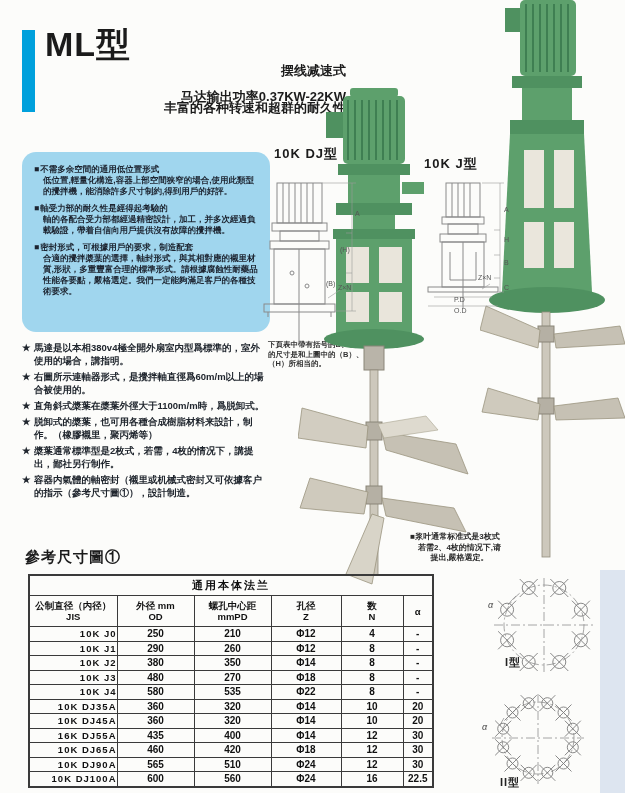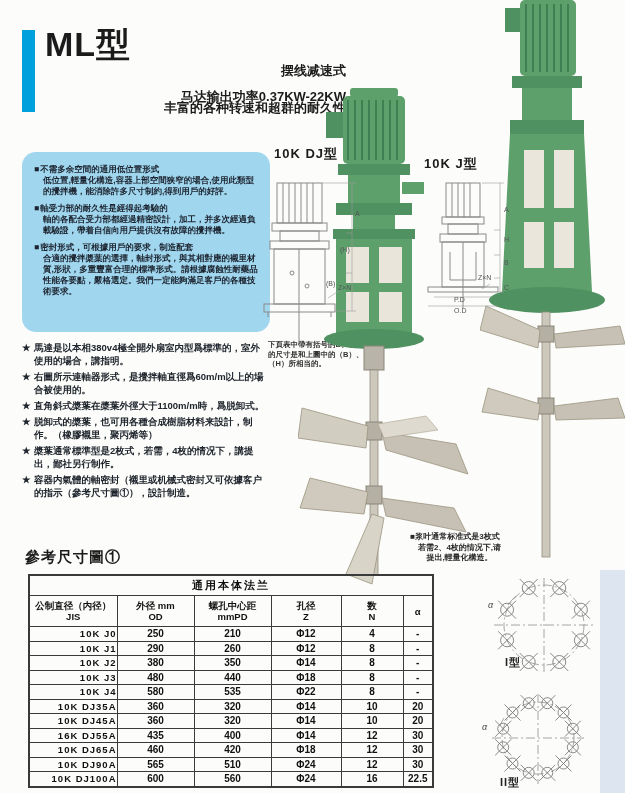--- a/index.html
+++ b/index.html
@@ -99,21 +99,21 @@
         <span>容器内氣體的軸密封（襯里或机械式密封又可依據客户的指示（參考尺寸圖①），設計制造。</span>
       </div>
   </div>
 
   <div class="prod-label lbl-dj">10K DJ型</div>
   <div class="prod-label lbl-j">10K J型</div>
   <div class="bracket-note">下頁表中帶有括号的B、H所表示的尺寸是和上圖中的（B）、（H）所相当的。</div>
   <div class="blade-note">
     <div class="l1"><span>■</span><span>浆叶通常标准式是3枚式</span></div>
     <div class="l2">若需2、4枚的情况下,请</div>
-    <div class="l3">提出,輕量化構造。</div>
+    <div class="l3">提出,嚴格選定。</div>
   </div>
 
   <svg style="left:298px;top:86px;" width="175" height="500" viewBox="0 0 175 500">
     <rect x="28" y="26" width="18" height="26" fill="#4f9160"></rect>
     <rect x="52" y="2" width="48" height="9" rx="3" fill="#5da06c"></rect>
     <rect x="45" y="10" width="62" height="68" rx="5" fill="#5da06c"></rect>
     <g stroke="#3f7f52" stroke-width="2">
       <line x1="50" y1="14" x2="50" y2="74"></line>
         <line x1="57" y1="14" x2="57" y2="74"></line>
       <line x1="64" y1="14" x2="64" y2="74"></line>
@@ -291,21 +291,21 @@
           <td class="c0">10K J2</td>
           <td>380</td>
           <td>350</td>
           <td>Φ14</td>
           <td>8</td>
           <td>-</td>
         </tr>
     <tr>
           <td class="c0">10K J3</td>
           <td>480</td>
-          <td>440</td>
+          <td>270</td>
           <td>Φ18</td>
           <td>8</td>
           <td>-</td>
         </tr>
     <tr>
           <td class="c0">10K J4</td>
           <td>580</td>
           <td>535</td>
           <td>Φ22</td>
           <td>8</td>

